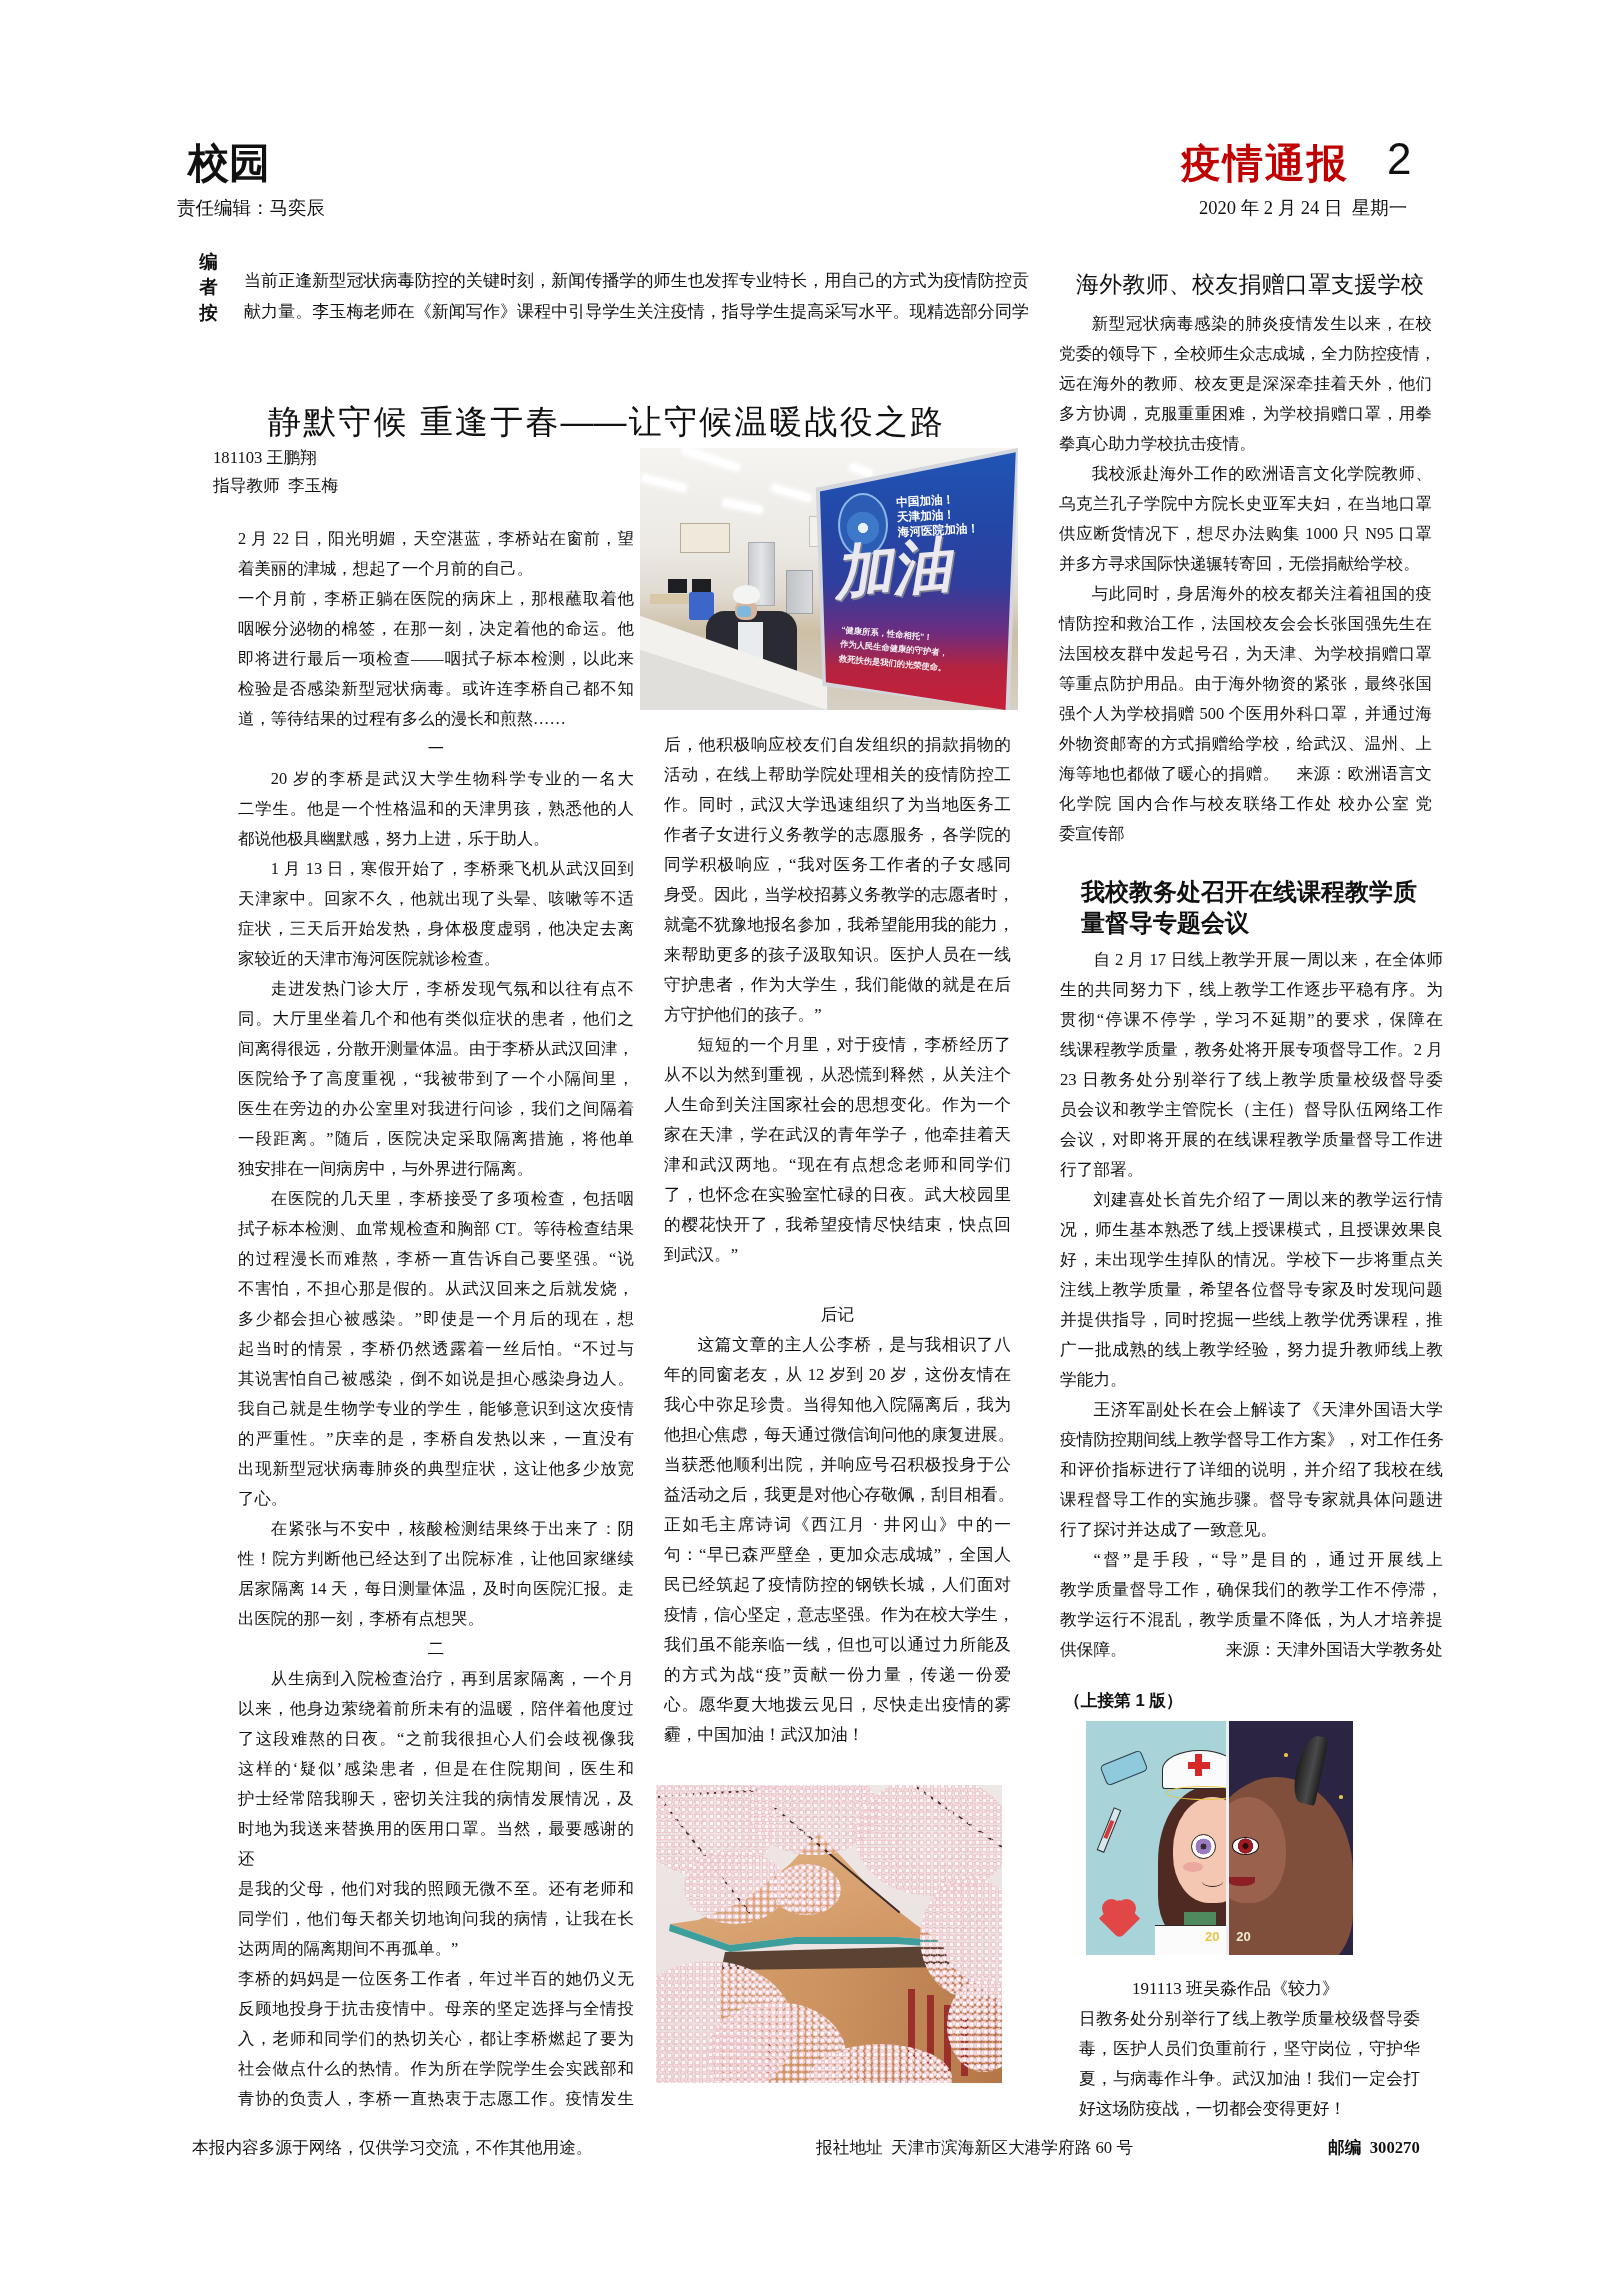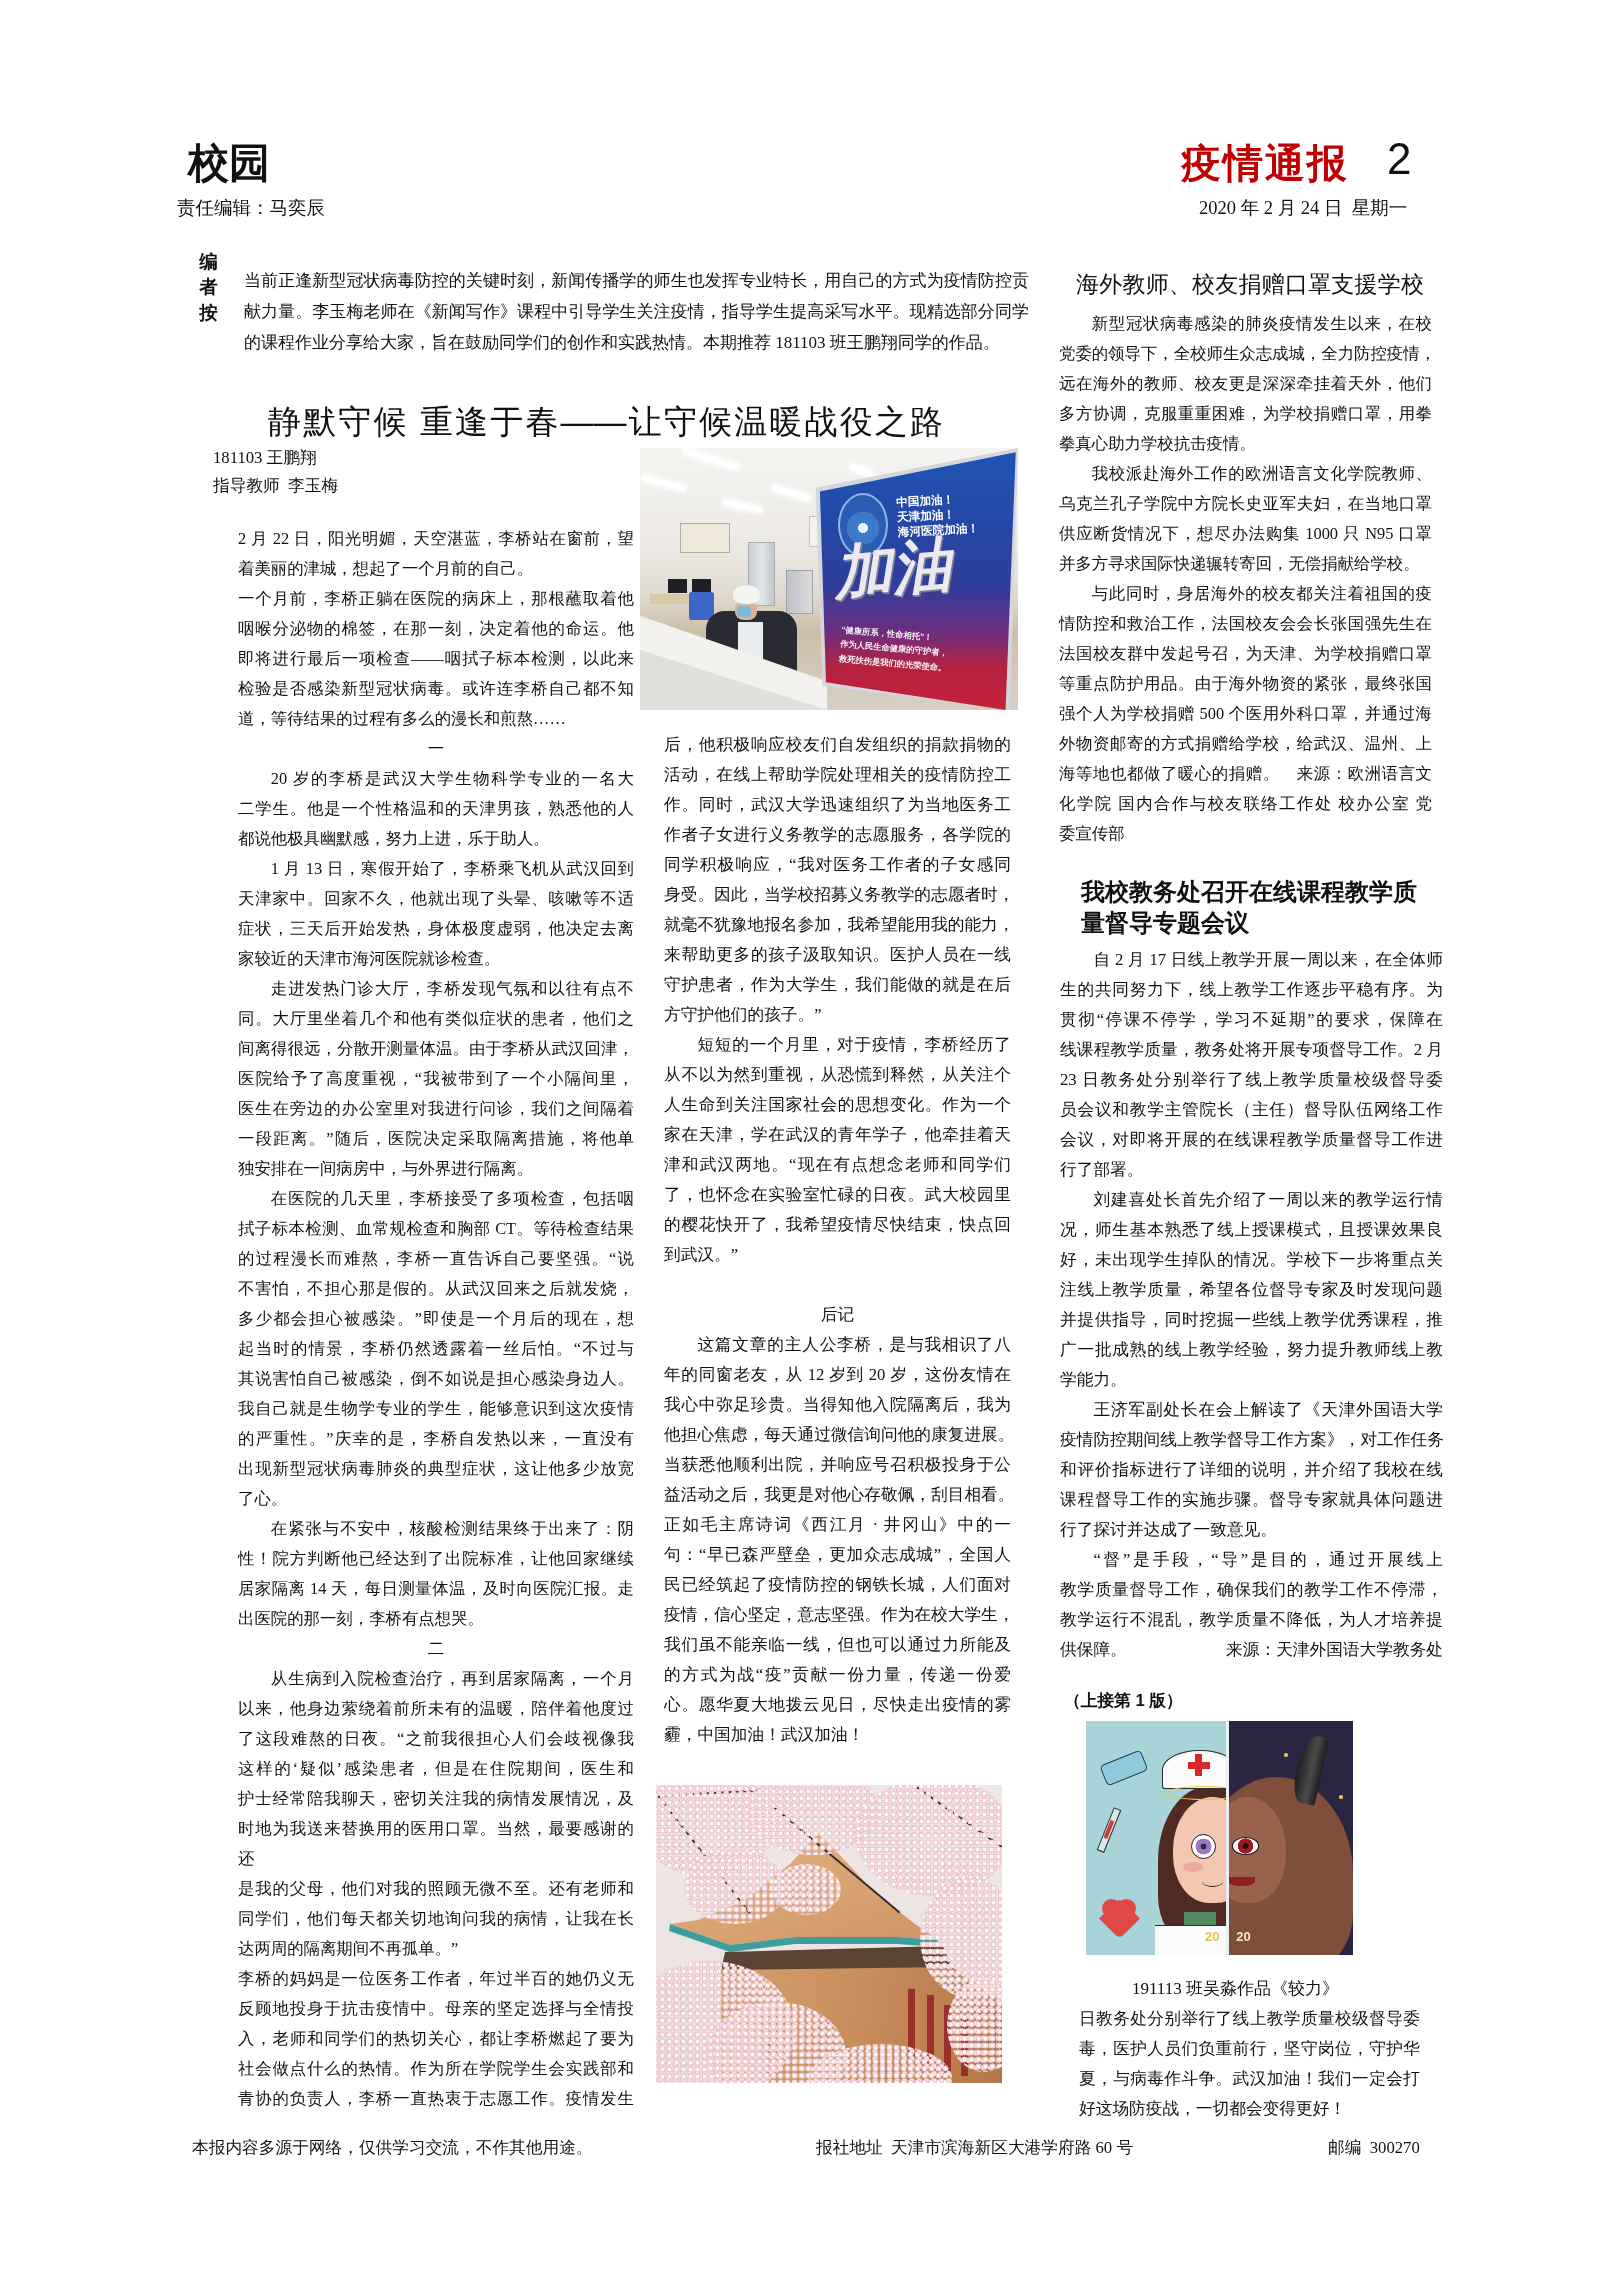--- a/index.html
+++ b/index.html
@@ -98,42 +98,41 @@
   .art .star { width: 3.7px; height: 3.7px; background: #e8c24a; border-radius: 50%; }
   .art .divider { left: 140px; top: 0; width: 3.2px; height: 234px; background: #e9f0f2; }
   .art .num { font: bold 13px/14px "Liberation Sans", "DejaVu Sans", sans-serif; }
   .art-caption { left: 1132px; top: 1979px; font-size: 17px; line-height: 20.4px; white-space: pre; }
   .art-desc { left: 1079px; top: 2004px; width: 341px; --lh: 30px; font-size: 16.7px; }
 
   
   .foot { top: 2138px; font-size: 16.7px; line-height: 20.4px; white-space: pre; }
   .foot-disclaimer { left: 192px; }
   .foot-address { left: 816px; }
-  .foot-postcode { left: 1328px; }
+  .foot-postcode { left: 1328px; font-weight: bold; }
 </style>
 </head>
 <body>
 
 <div id="page">
 
   <div class="abs section-title">校园</div>
   <div class="abs editor">责任编辑：马奕辰</div>
   <div class="abs masthead" style="color: rgb(192, 0, 0);">疫情通报</div>
   <div class="abs page-num">2</div>
   <div class="abs date">2020 年 2 月 24 日  星期一</div>
 
   <div class="abs note-label">
       <div>编</div>
       <div>者</div>
       <div>按</div>
     </div>
   <div class="abs note-body">
       <div class="ln full">当前正逢新型冠状病毒防控的关键时刻，新闻传播学的师生也发挥专业特长，用自己的方式为疫情防控贡</div>
       <div class="ln full">献力量。李玉梅老师在《新闻写作》课程中引导学生关注疫情，指导学生提高采写水平。现精选部分同学</div>
-      <div class="ln end">的课程作业分享给大家，旨在鼓励同学们的创作和实践热情。本期推荐 181103 班王鹏翔同学的作品。</div>
     </div>
 
   <h1 class="abs feature-title">静默守候 重逢于春——让守候温暖战役之路</h1>
   <div class="abs author">181103 王鹏翔</div>
   <div class="abs advisor">指导教师  李玉梅</div>
   <div class="abs col1">
       <div class="ln full">2 月 22 日，阳光明媚，天空湛蓝，李桥站在窗前，望</div>
       <div class="ln end">着美丽的津城，想起了一个月前的自己。</div>
       <div class="ln full">一个月前，李桥正躺在医院的病床上，那根蘸取着他</div>
       <div class="ln full">咽喉分泌物的棉签，在那一刻，决定着他的命运。他</div>

